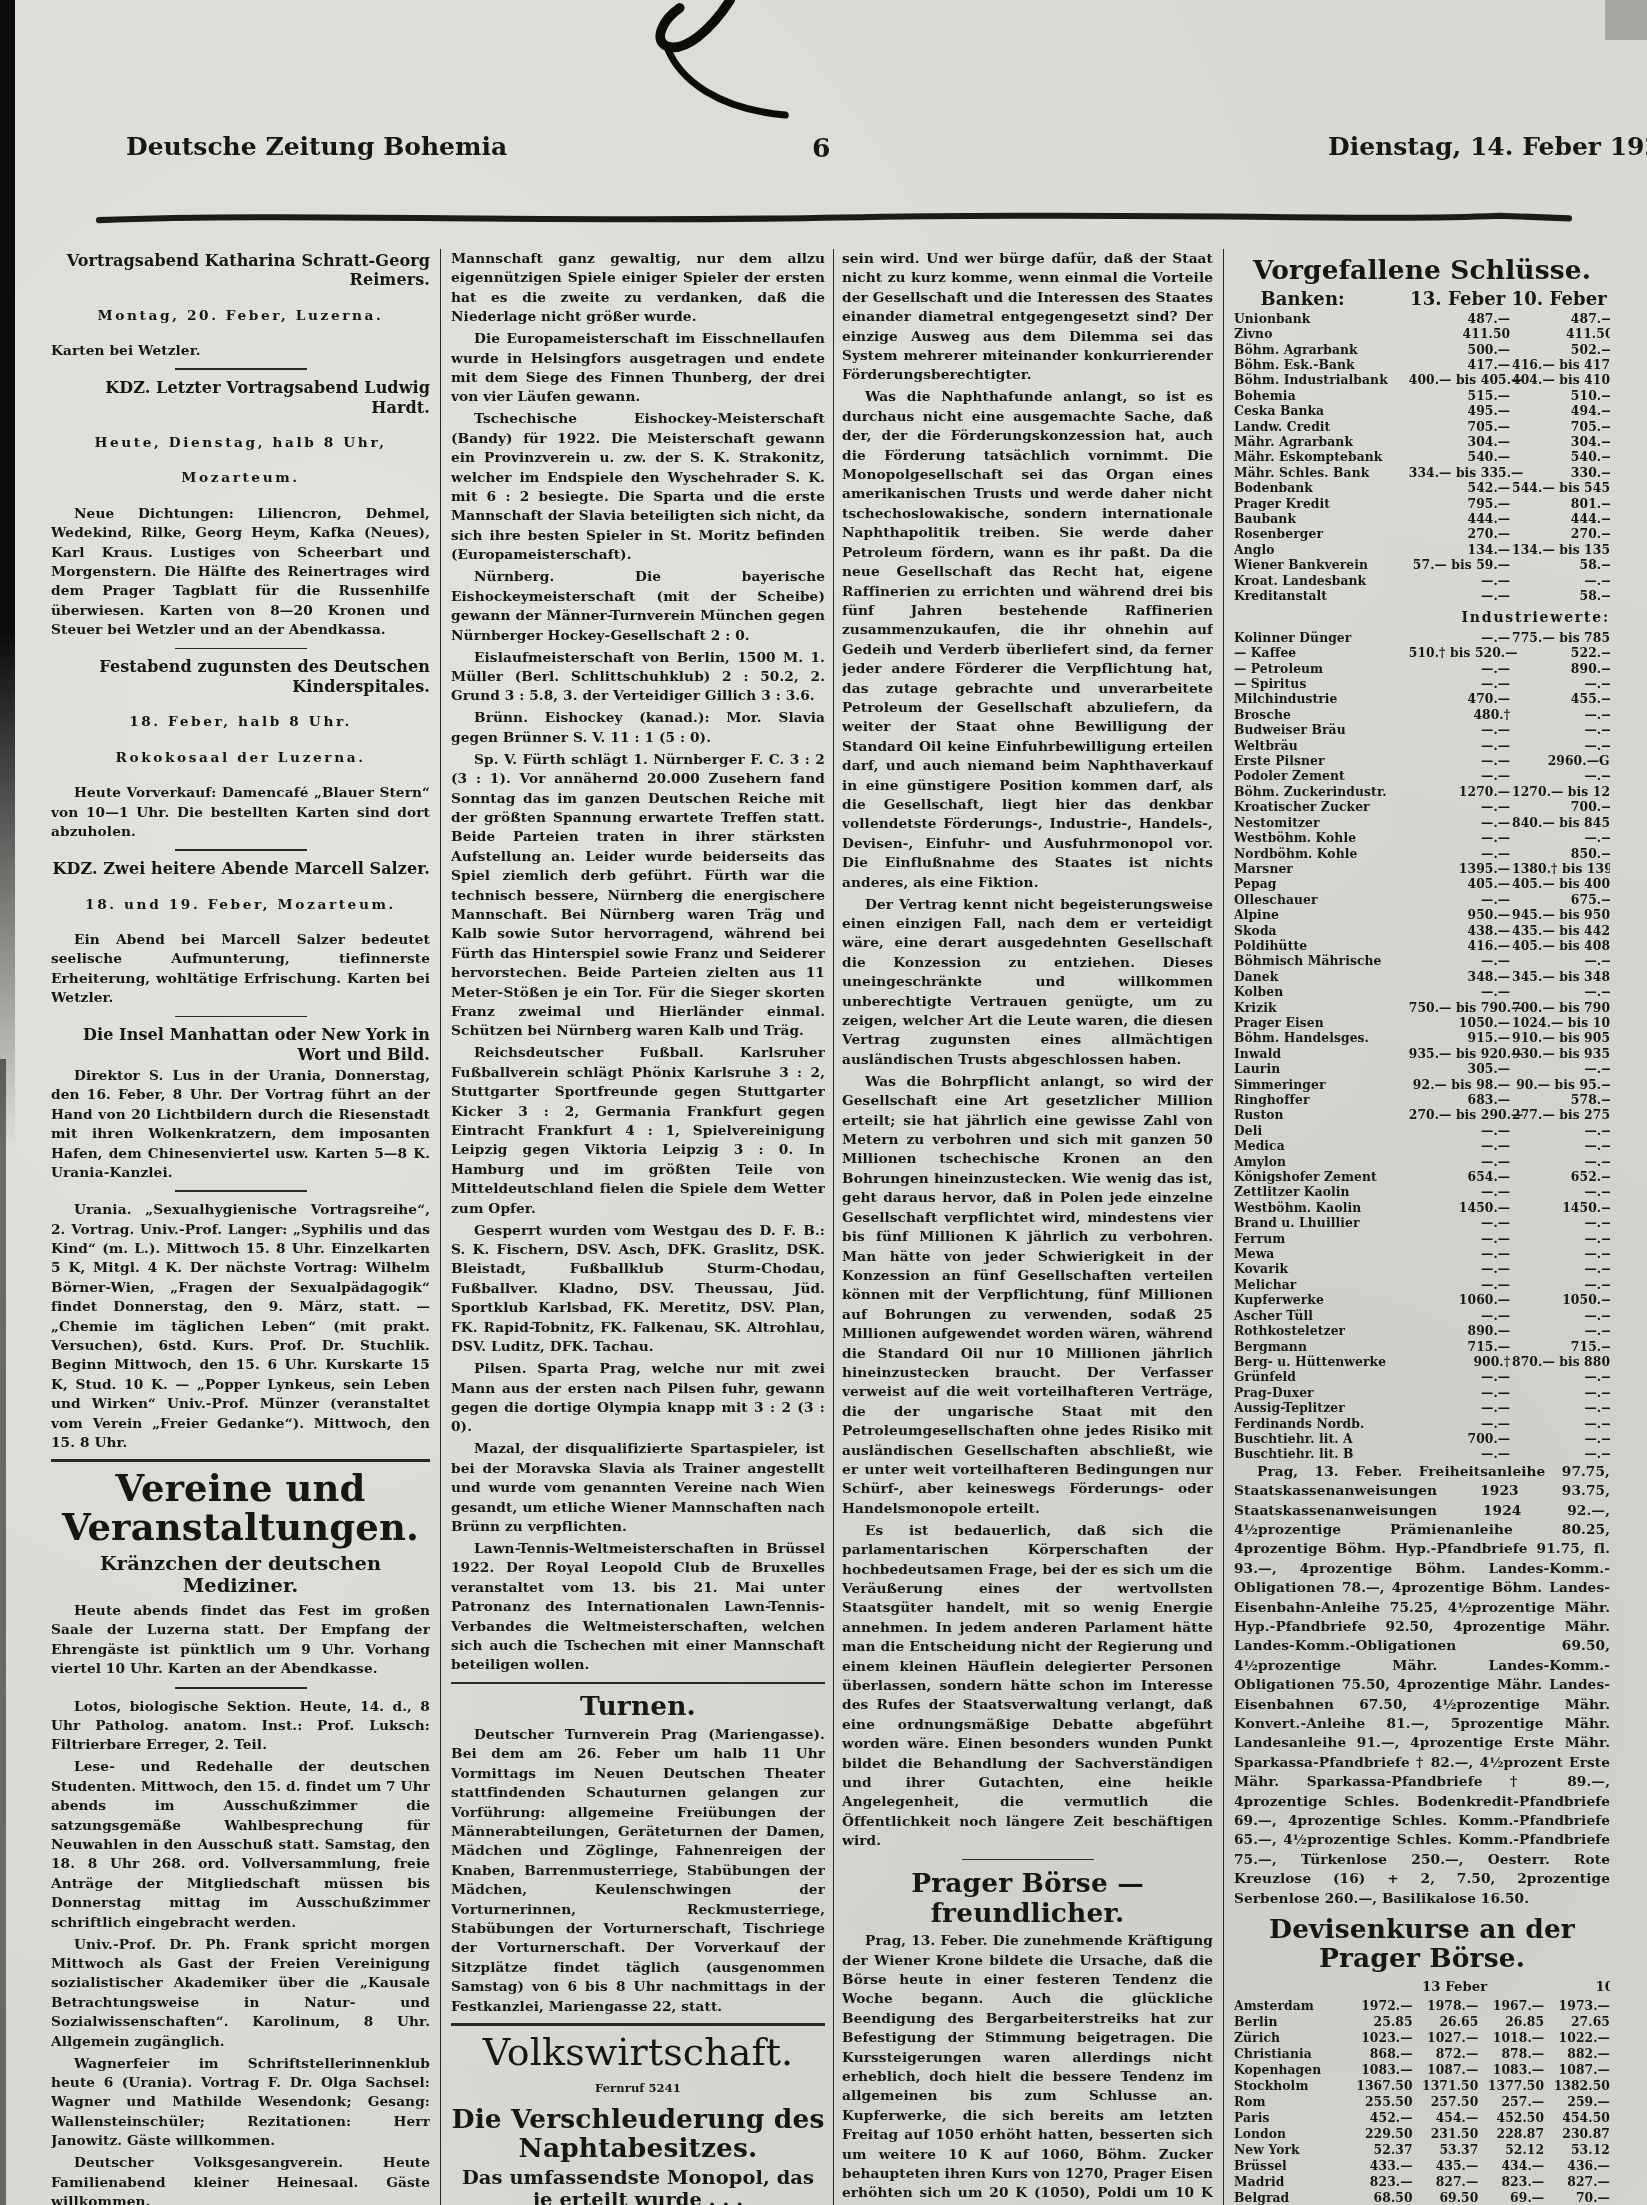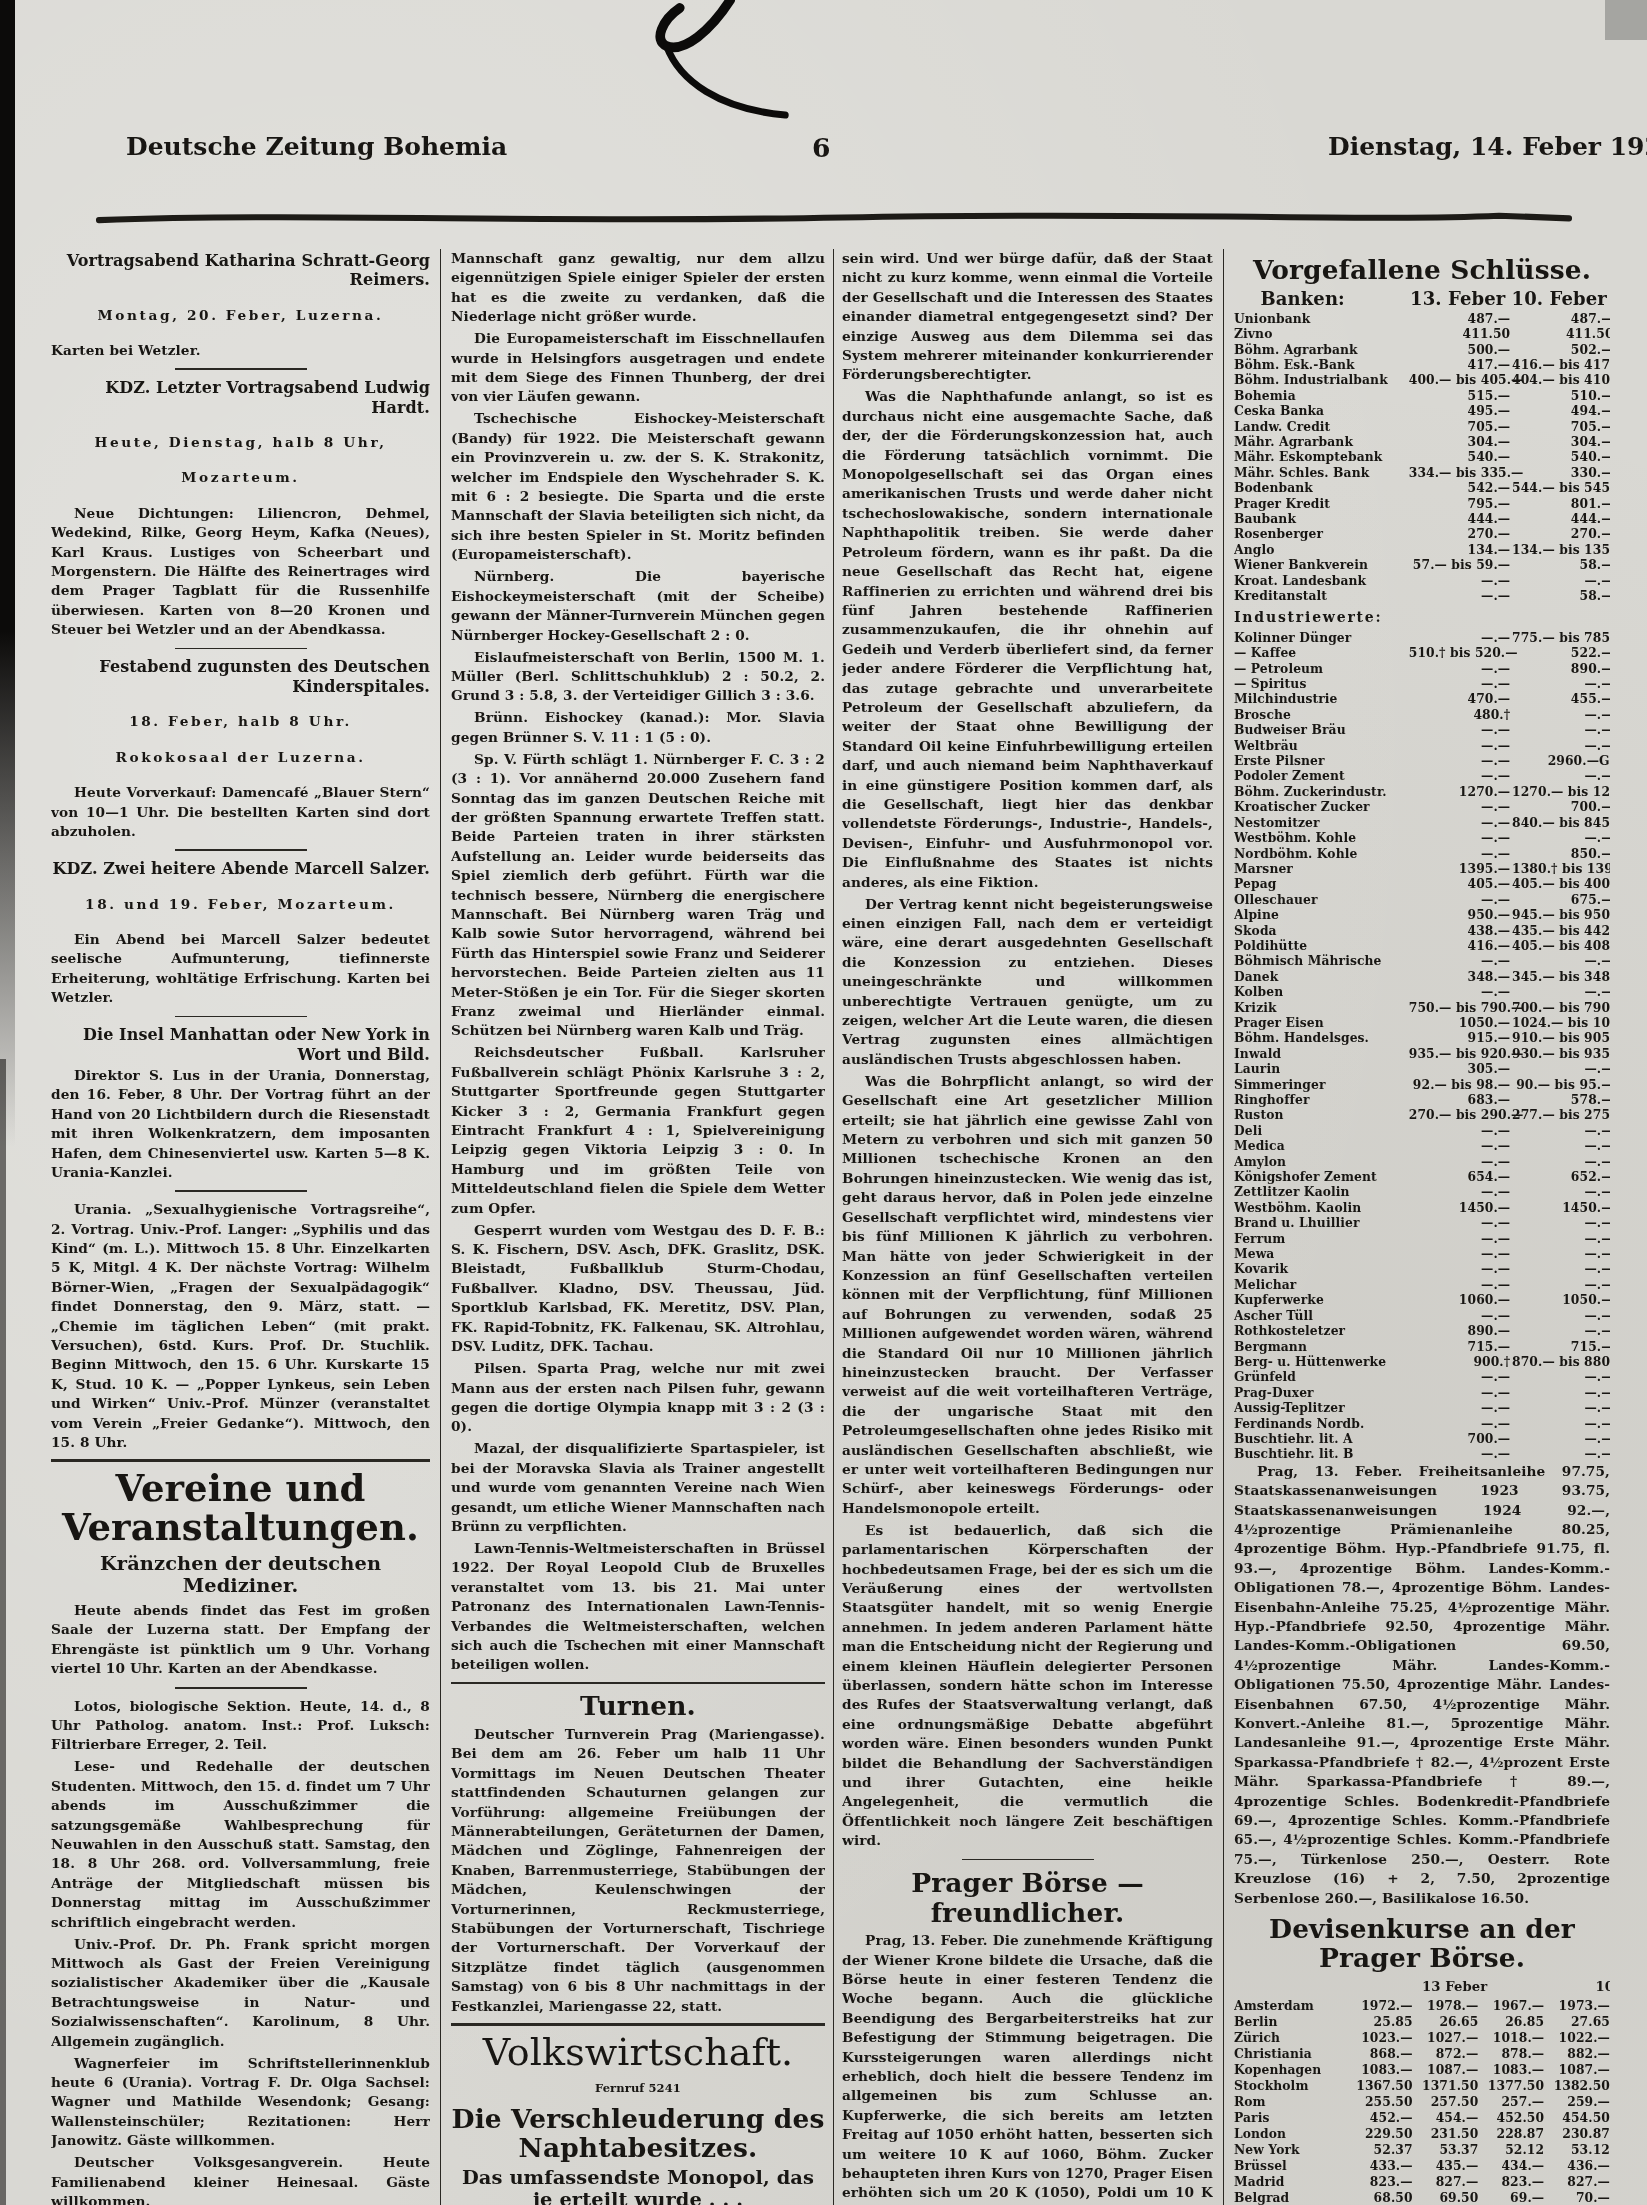--- a/index.html
+++ b/index.html
@@ -40,21 +40,21 @@
   .trow .tn{overflow:hidden;white-space:nowrap;}
   .trow .tv{text-align:right;white-space:nowrap;}
   .thead{display:grid;grid-template-columns:46% 27% 27%;font-size:18px;margin:2.6px 0;}
   .thead span{text-align:center;}
   .thead .tl{text-align:left;padding-left:26.5px;}
   .t5{display:grid;grid-template-columns:30% 17.5% 17.5% 17.5% 17.5%;font-size:12.3px;line-height:16px;font-weight:700;}
   .t5 .tn{white-space:nowrap;overflow:hidden;}
   .t5 .tv{text-align:right;white-space:nowrap;}
   .t5h{display:grid;grid-template-columns:30% 35% 35%;font-size:13.2px;font-weight:700;margin:1.8px 0;gap:42px;}
   .t5h span{text-align:center;}
-  .lbl{text-align:left;font-size:14px;letter-spacing:1.8px;margin:4.4px 0 2.6px;font-weight:700;}
+  .lbl{text-align:right;font-size:14px;letter-spacing:1.8px;margin:4.4px 0 2.6px;font-weight:700;}
   
   .art{position:absolute;background:#0c0b0a;}
   #art-left{left:0;top:0;width:15px;height:1147px;
      background:linear-gradient(to bottom,#0c0b0a 55%,rgba(12,11,10,0));}
   #art-left2{left:0;top:1059px;width:6.2px;height:1147px;background:rgba(12,11,10,.55);}
   #art-top{left:1605px;top:0;width:42px;height:40px;background:rgba(12,11,10,.25);}
 </style>
 </head>
 <body>
 

